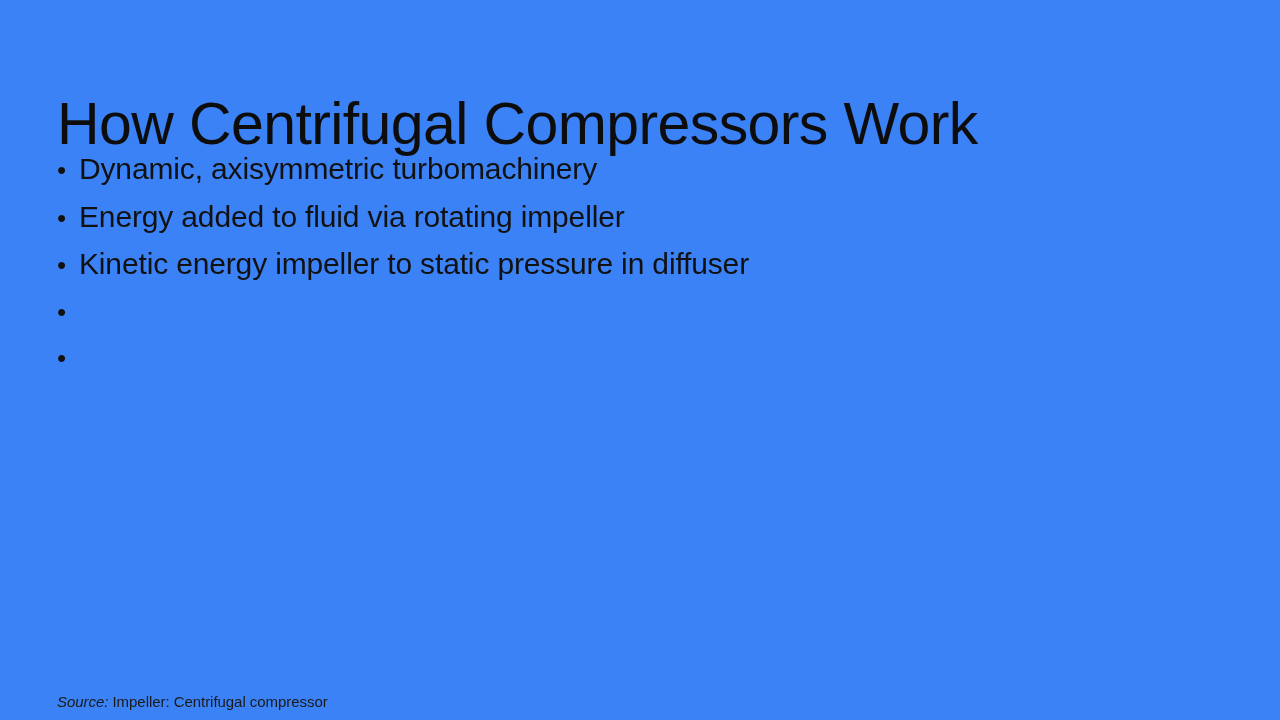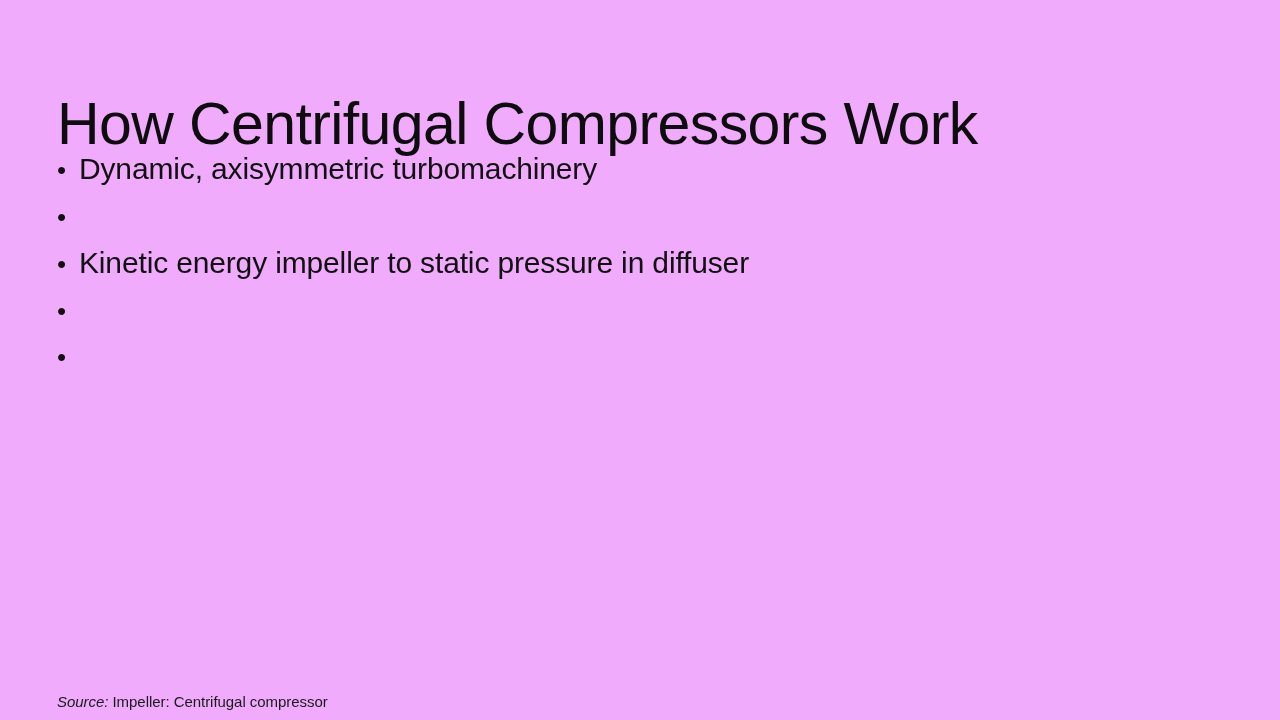--- a/index.html
+++ b/index.html
@@ -12,21 +12,21 @@
     background: #ffffff;
     font-family: "Liberation Sans", sans-serif;
     color: #111111;
     overflow: hidden;
   }
 
   .slide {
     position: relative;
     width: 1280px;
     height: 720px;
-    background: #f0abfc;
+    background: #3b82f6;
     box-sizing: border-box;
   }
 
   .slide-title {
     position: absolute;
     left: 57px;
     top: 54px;
     width: 1160px;
     font-size: 59px;
     line-height: 1.05;
@@ -98,20 +98,21 @@
 
   <ul class="bullet-list">
 
     <li class="bullet-item">
       <span class="bullet-marker">•</span>
       <span class="bullet-text">Dynamic, axisymmetric turbomachinery</span>
     </li>
 
     <li class="bullet-item">
       <span class="bullet-marker">•</span>
+      <span class="bullet-text">Energy added to fluid via rotating impeller</span>
     </li>
 
     <li class="bullet-item">
       <span class="bullet-marker">•</span>
       <span class="bullet-text">Kinetic energy impeller to static pressure in diffuser</span>
     </li>
 
     <li class="bullet-item">
       <span class="bullet-marker">•</span>
     </li>

